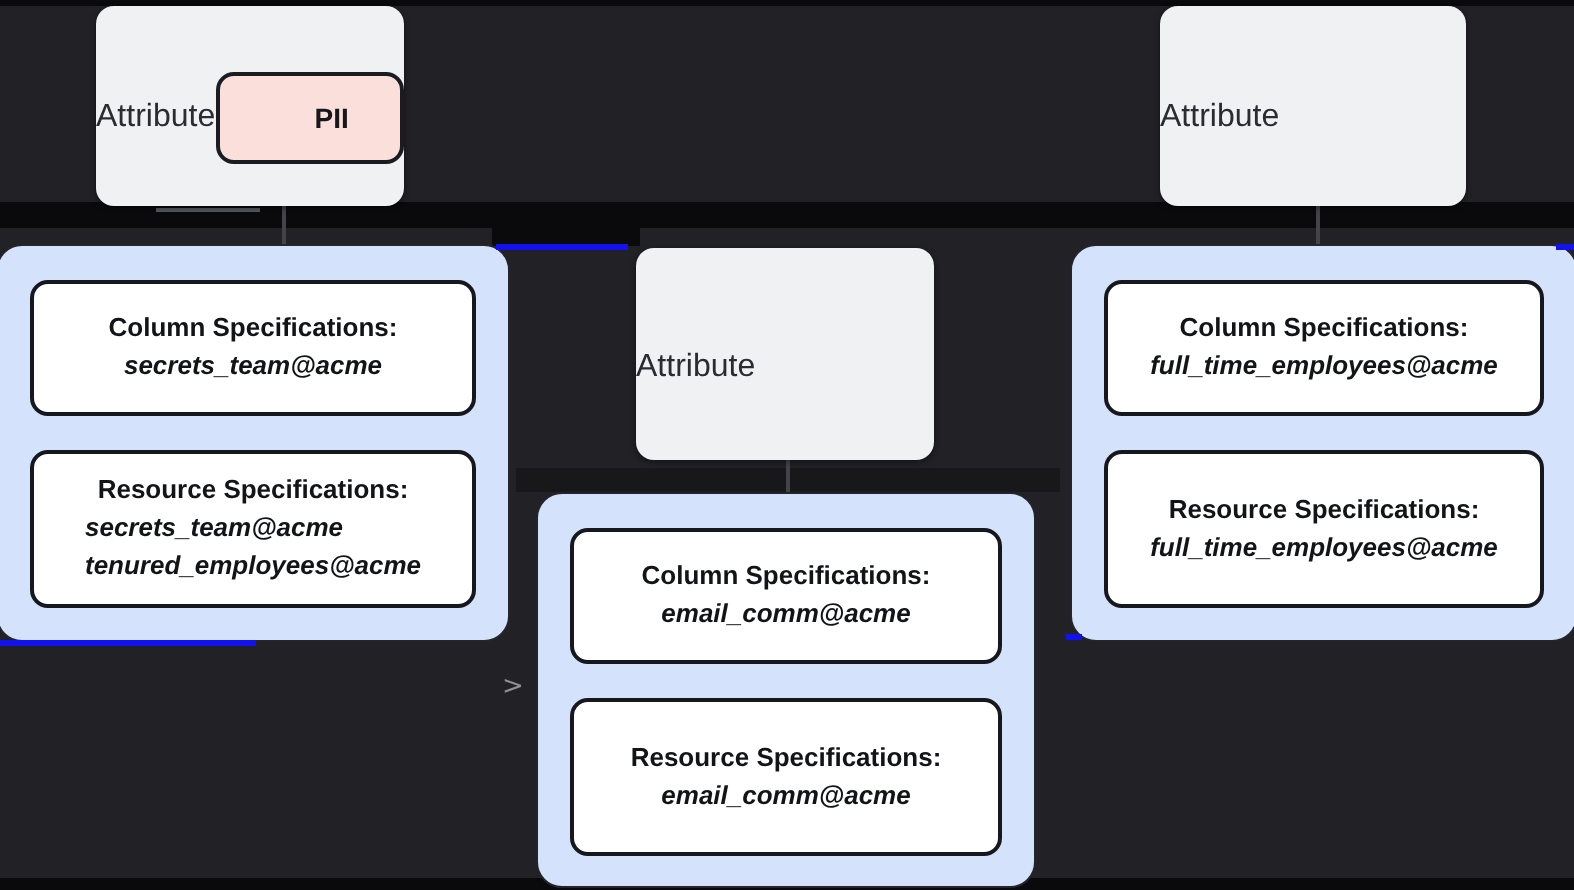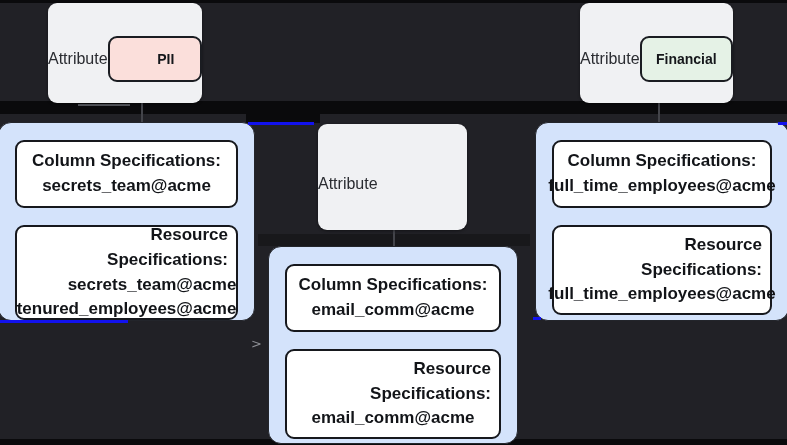--- a/index.html
+++ b/index.html
@@ -55,28 +55,28 @@
   #node-financial .chip { background:#e5f2e6; }
 
   
   .spec-node {
     position:absolute; background:#d4e3fb; border:1px solid #23252b;
     border-radius:13px; box-sizing:border-box; z-index:2;
     padding:17px 16px 0 16px; display:flex; flex-direction:column; gap:17px;
   }
   .spec-box {
     background:#ffffff; border:2px solid #16181d; border-radius:9px;
-    box-sizing:border-box; padding:6px 8px;
+    box-sizing:border-box; padding:6px 20px;
     display:flex; flex-direction:column; align-items:center; justify-content:center;
-    text-align:right; font-weight:bold; color:#121418;
-    font-size:17px; line-height:1.45;
+    text-align:left; font-weight:bold; color:#121418;
+    font-size:13px; line-height:1.45;
   }
   .spec-box.column   { min-height:68px; }
   .spec-box.resource { min-height:79px; }
-  .box-values { white-space:pre-line; }
+  .box-values { white-space:pre-line;font-style:italic; }
   #spec-left   { left:-2px;  top:122px; width:257px; height:199px; }
   #spec-middle { left:268px; top:246px; width:250px; height:198px; }
   #spec-right  { left:535px; top:122px; width:254px; height:199px; }
 </style>
 </head>
 <body>
 
 <div id="canvas">
 
   <div class="band" id="band-top"></div>
@@ -97,21 +97,20 @@
 
   <span class="chevron">&gt;</span>
 
   <div class="attr-card" id="node-pii">
     <div class="attr-title">Attribute</div>
     <div class="chip">PII</div>
   </div>
 
   <div class="attr-card" id="node-financial">
     <div class="attr-title">Attribute</div>
-    <div class="chip">Financial</div>
   </div>
 
   <div class="attr-card" id="node-email">
     <div class="attr-title">Attribute</div>
   </div>
 
   <div class="spec-node" id="spec-left">
     <div class="spec-box column">
       <span class="box-label">Column Specifications:</span>
       <span class="box-values">secrets_team@acme</span>

